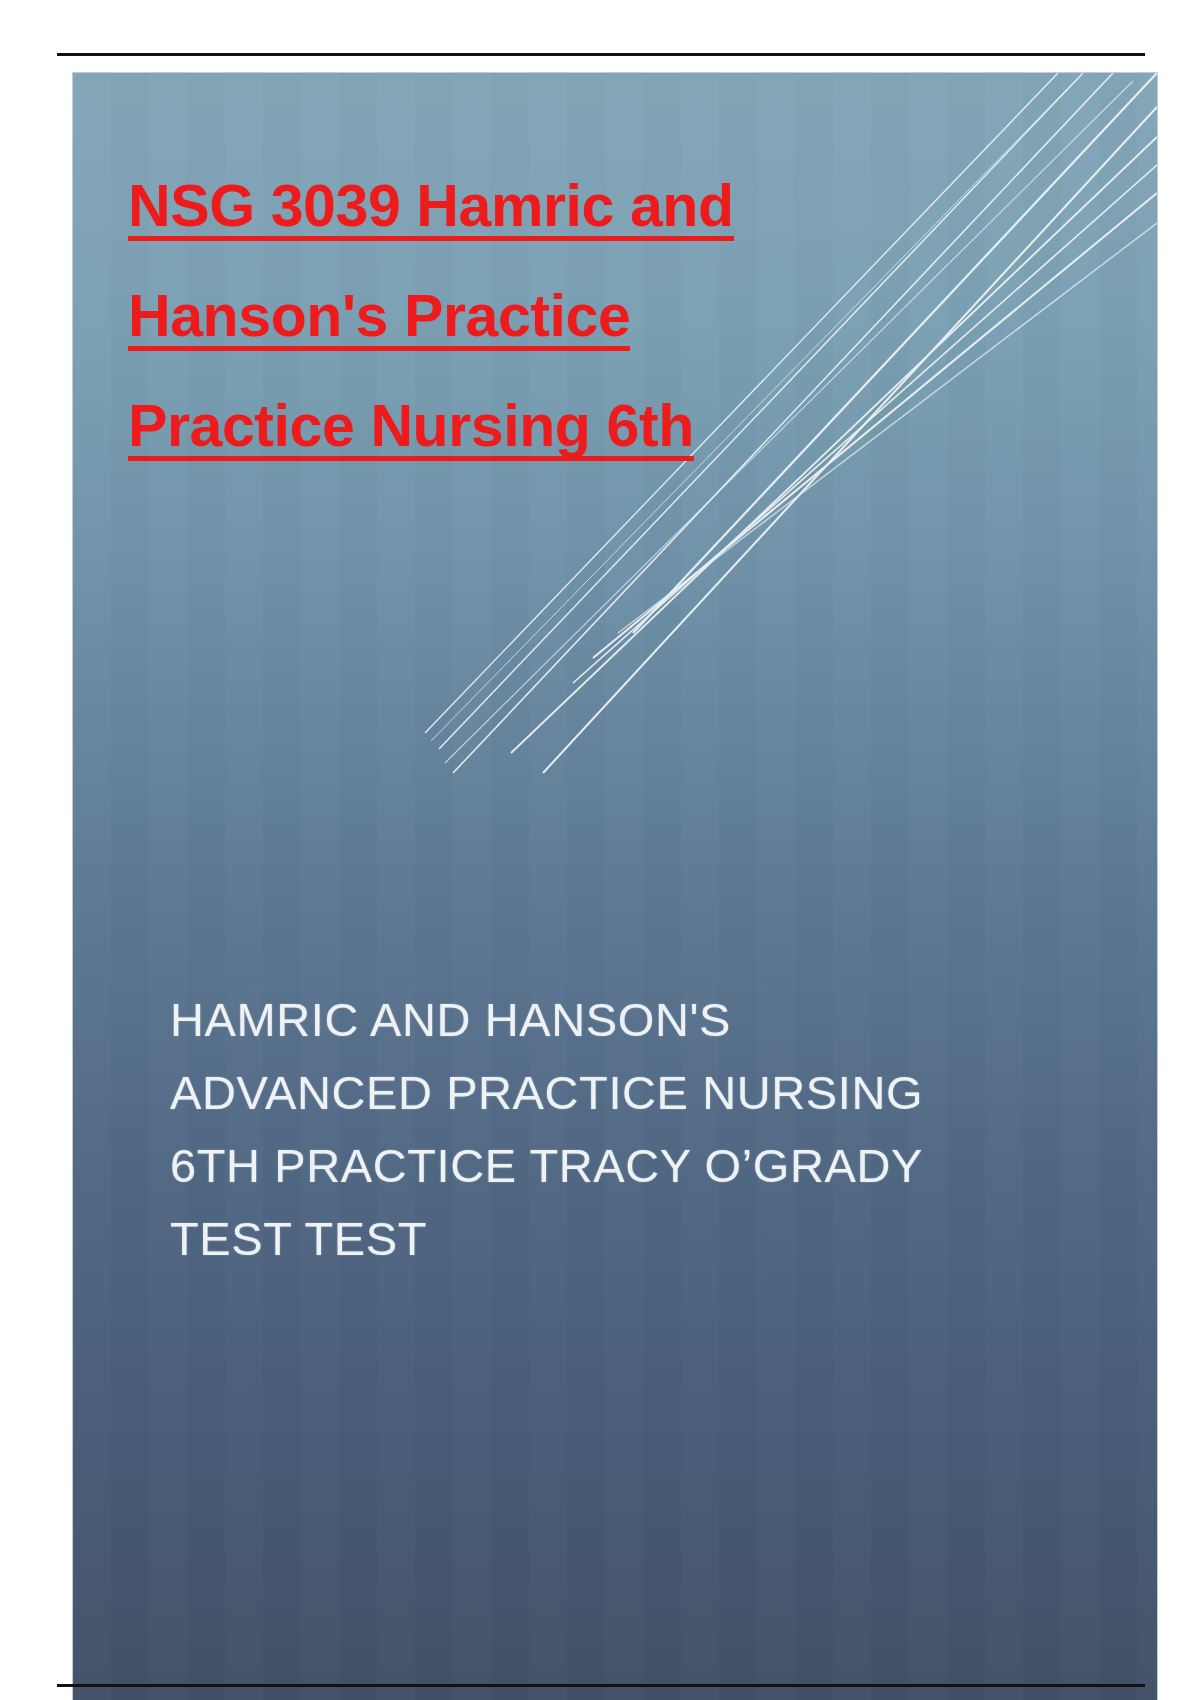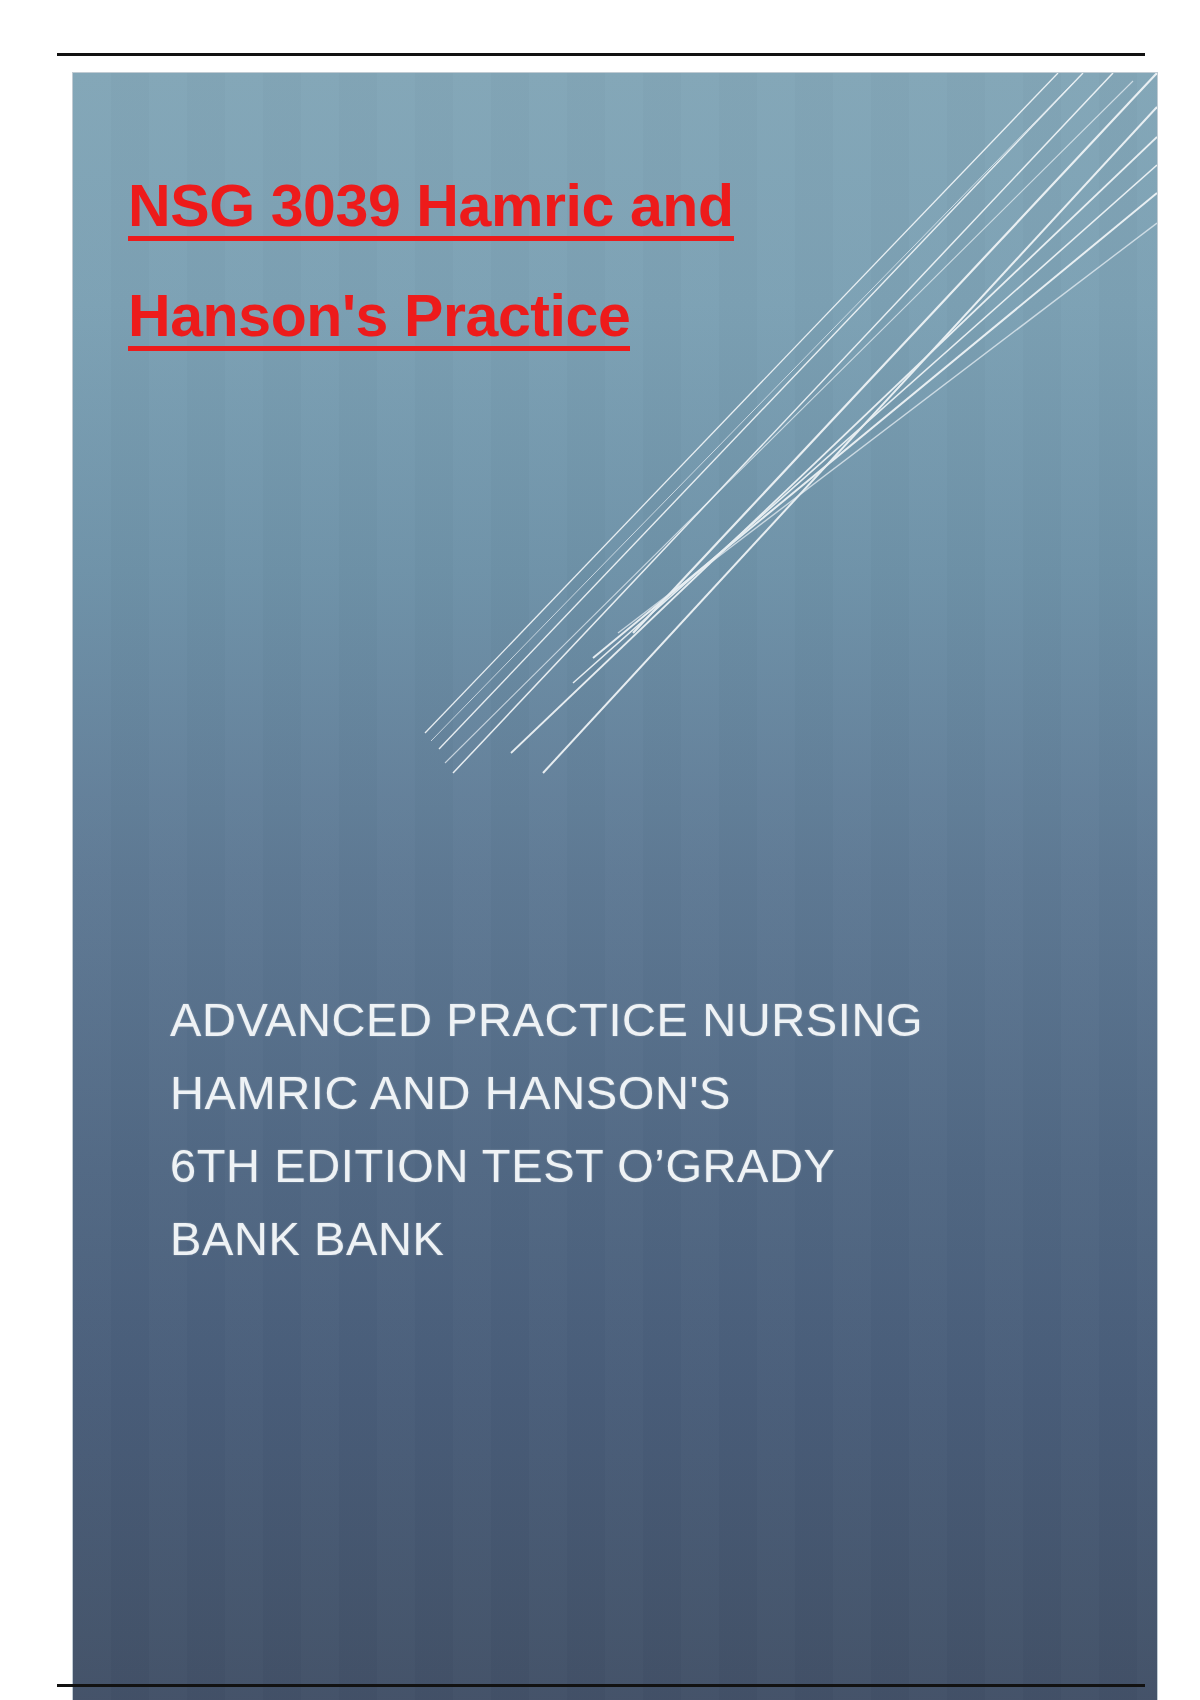--- a/index.html
+++ b/index.html
@@ -142,24 +142,25 @@
     <g stroke="#e8eff4" fill="none" opacity="0.75">
       <line x1="1084" y1="150" x2="545" y2="560" stroke-width="1.4"></line>
       <line x1="1060" y1="8" x2="372" y2="690" stroke-width="1.1"></line>
       <line x1="1000" y1="10" x2="358" y2="668" stroke-width="1.0"></line>
     </g>
   </svg>
 
   <div class="title-block">
     <span class="title-line">NSG 3039 Hamric and</span>
     <span class="title-line">Hanson's Practice</span>
+    <span class="title-line">Practice Nursing 6th</span>
   </div>
 
   <div class="subtitle-block">
+    <span class="subtitle-line">HAMRIC AND HANSON'S</span>
     <span class="subtitle-line">ADVANCED PRACTICE NURSING</span>
-    <span class="subtitle-line">HAMRIC AND HANSON'S</span>
-    <span class="subtitle-line">6TH EDITION TEST O’GRADY</span>
-    <span class="subtitle-line">BANK BANK</span>
+    <span class="subtitle-line">6TH PRACTICE TRACY O’GRADY</span>
+    <span class="subtitle-line">TEST TEST</span>
   </div>
 
 </div>
 
 <div class="page-rule bottom"></div>
 
 </body></html>

